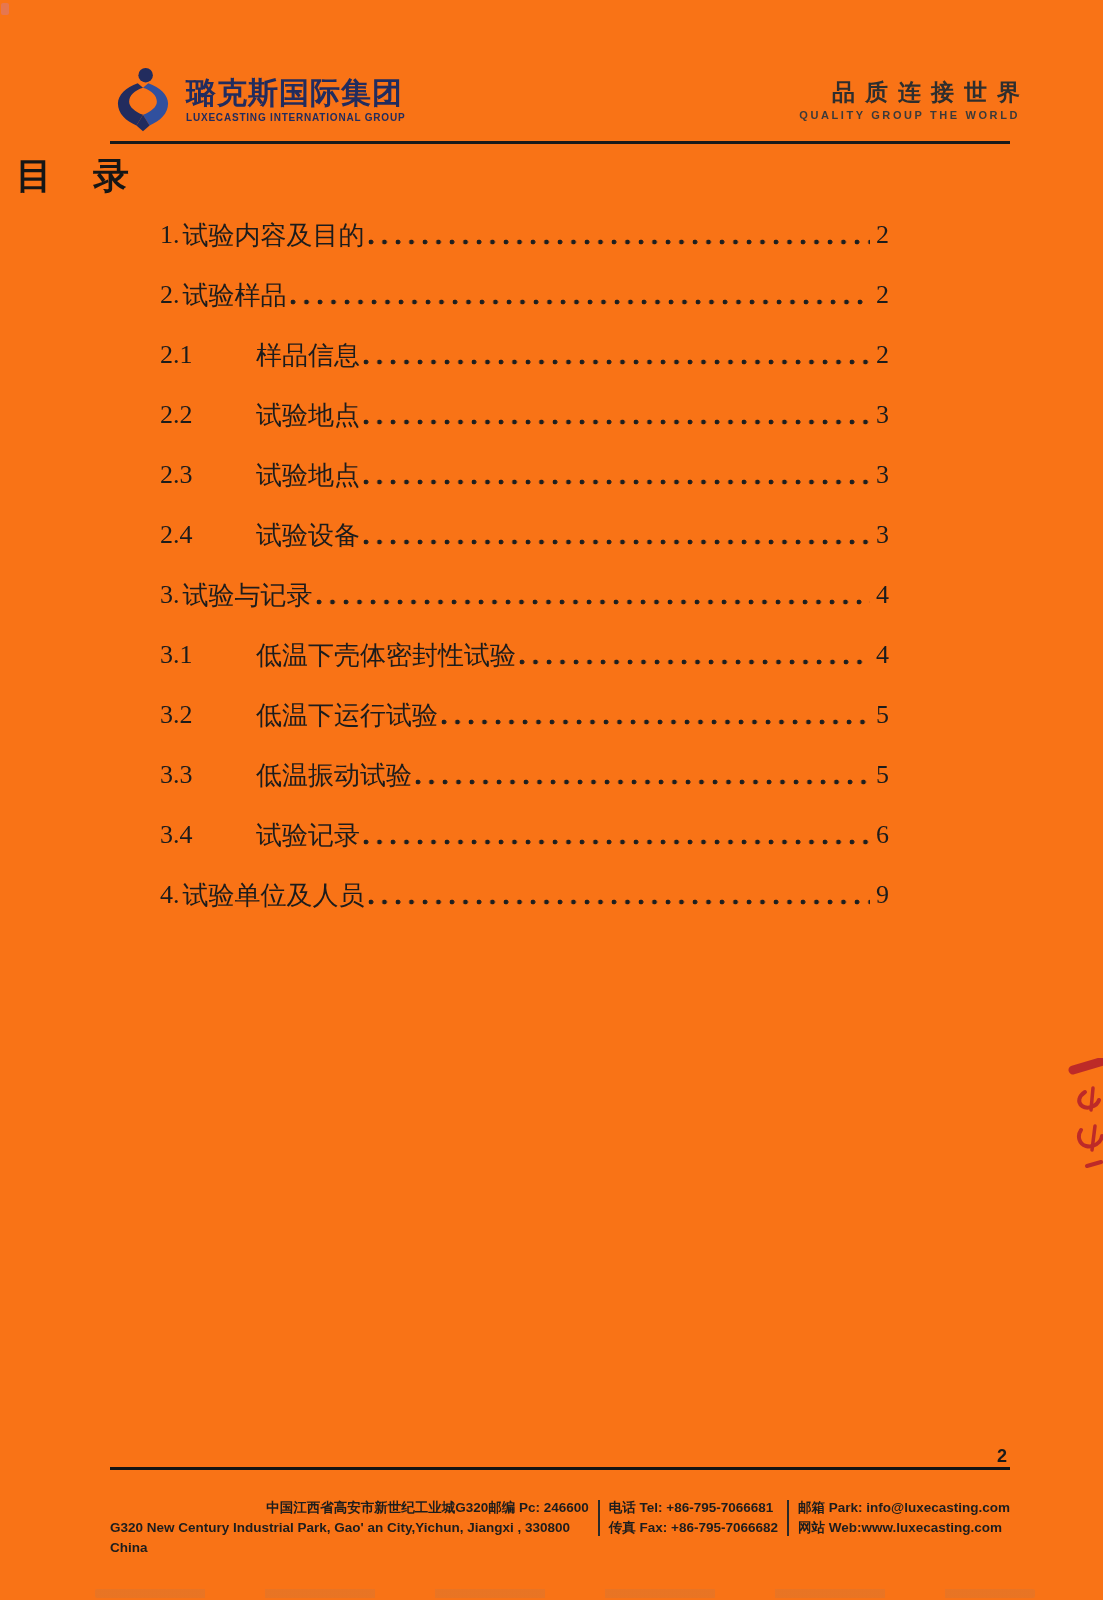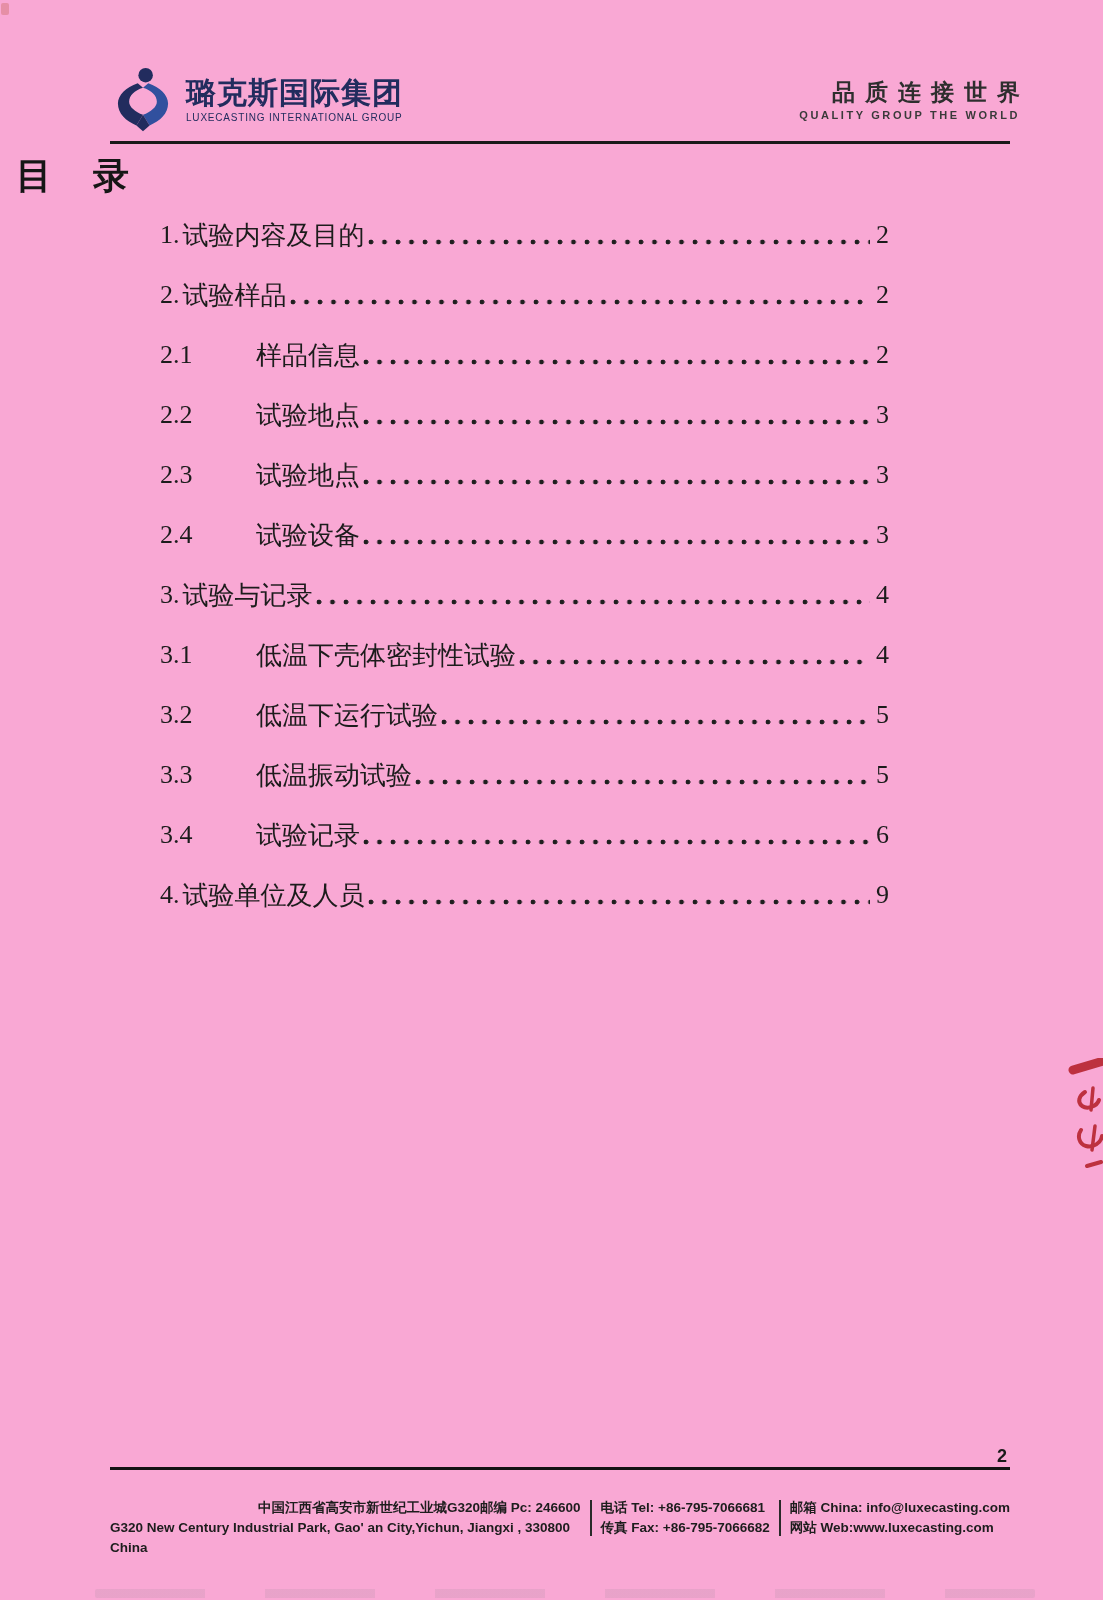--- a/index.html
+++ b/index.html
@@ -2,21 +2,21 @@
 <html><head>
 <meta charset="utf-8">
 <style>
   * { margin: 0; padding: 0; box-sizing: border-box; }
   html, body { background: #e8e8e8; }
   .page {
     position: relative;
     width: 1103px;
     height: 1600px;
     margin: 0 auto;
-    background: #f9a8d4;
+    background: #f97316;
     overflow: hidden;
     font-family: "Liberation Serif", "DejaVu Serif", serif;
     color: #1c1c1c;
   }
 
   
   .logo-block {
     position: absolute;
     left: 110px; top: 66px;
     display: flex;
@@ -28,21 +28,21 @@
     font-family: "Liberation Sans", "DejaVu Sans", sans-serif;
     font-size: 30px;
     font-weight: bold;
     color: #222c5e;
     letter-spacing: 1px;
     line-height: 34px;
   }
   .brand-en {
     font-family: "Liberation Sans", "DejaVu Sans", sans-serif;
     font-size: 10px;
-    font-weight: normal;
+    font-weight: bold;
     color: #222c5e;
     letter-spacing: 0.8px;
     margin-top: 2px;
   }
   .slogan {
     position: absolute;
     right: 83px; top: 78px;
     text-align: right;
     font-family: "Liberation Sans", "DejaVu Sans", sans-serif;
   }
@@ -311,21 +311,21 @@
       </div>
       <div>G320 New Century Industrial Park, Gao' an City,Yichun, Jiangxi , 330800 China</div>
     </div>
     <div class="footer-divider"></div>
     <div class="footer-col2">
       <div>电话 Tel: +86-795-7066681</div>
       <div>传真 Fax: +86-795-7066682</div>
     </div>
     <div class="footer-divider"></div>
     <div class="footer-col3">
-      <div>邮箱 China: info@luxecasting.com</div>
+      <div>邮箱 Park: info@luxecasting.com</div>
       <div>网站 Web:www.luxecasting.com</div>
     </div>
   </div>
 
   <div class="scan-artifact-corner"></div>
   <div class="scan-artifact-bottom"></div>
 
 </div>
 
 </body></html>

